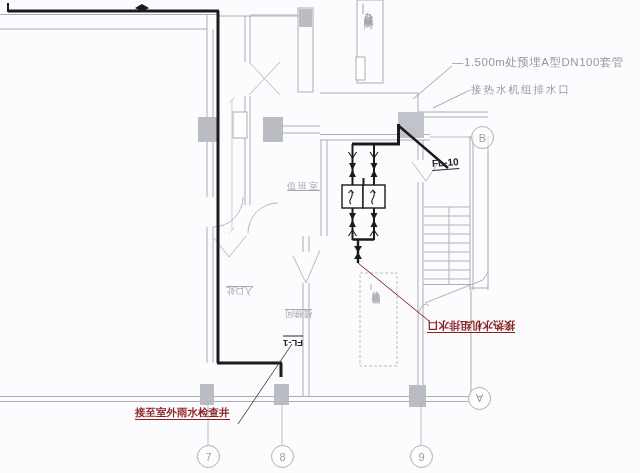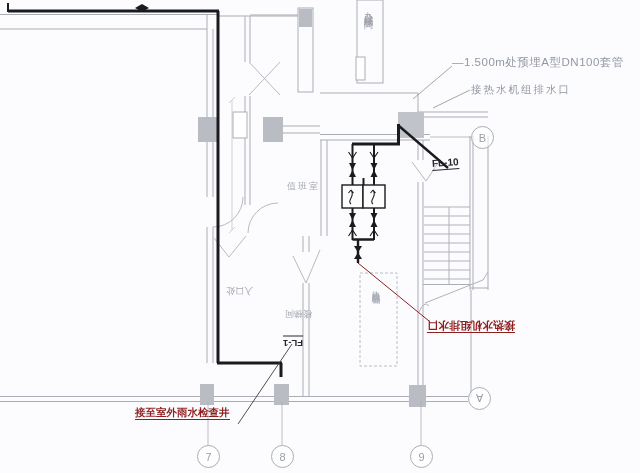--- a/index.html
+++ b/index.html
@@ -3,21 +3,21 @@
 <meta charset="utf-8">
 <style>
   html,body{margin:0;padding:0;background:#fdfdfe;}
   #canvas{position:relative;width:640px;height:473px;background:#fcfcfe;overflow:hidden;
           font-family:"Liberation Sans","DejaVu Sans",sans-serif;}
   #plan-svg{position:absolute;left:0;top:0;z-index:1;}
   .lbl{position:absolute;white-space:nowrap;z-index:2;line-height:1;}
   .note{color:#9298a3;letter-spacing:.5px;}
   .red{color:#8e1f1f;font-weight:bold;}
   .dark{color:#26272e;font-weight:bold;}
-  .room{color:#a4a8b1;}
+  .room{color:#a4a8b1;text-decoration:underline;}
   .flip{transform:rotate(180deg);transform-origin:center;}
   .vert{writing-mode:vertical-rl;text-orientation:upright;letter-spacing:2px;}
   .bubble{position:absolute;width:21px;height:21px;border:1px solid #a9adb5;border-radius:50%;
           color:#9aa0a8;font-size:11px;display:flex;align-items:center;justify-content:center;
           background:rgba(255,255,255,.6);z-index:2;}
   .u-bot{border-bottom:1px solid currentColor;padding-bottom:1px;}
   .u-top{border-top:1px solid currentColor;padding-top:1px;}
 </style>
 </head>
 <body>

